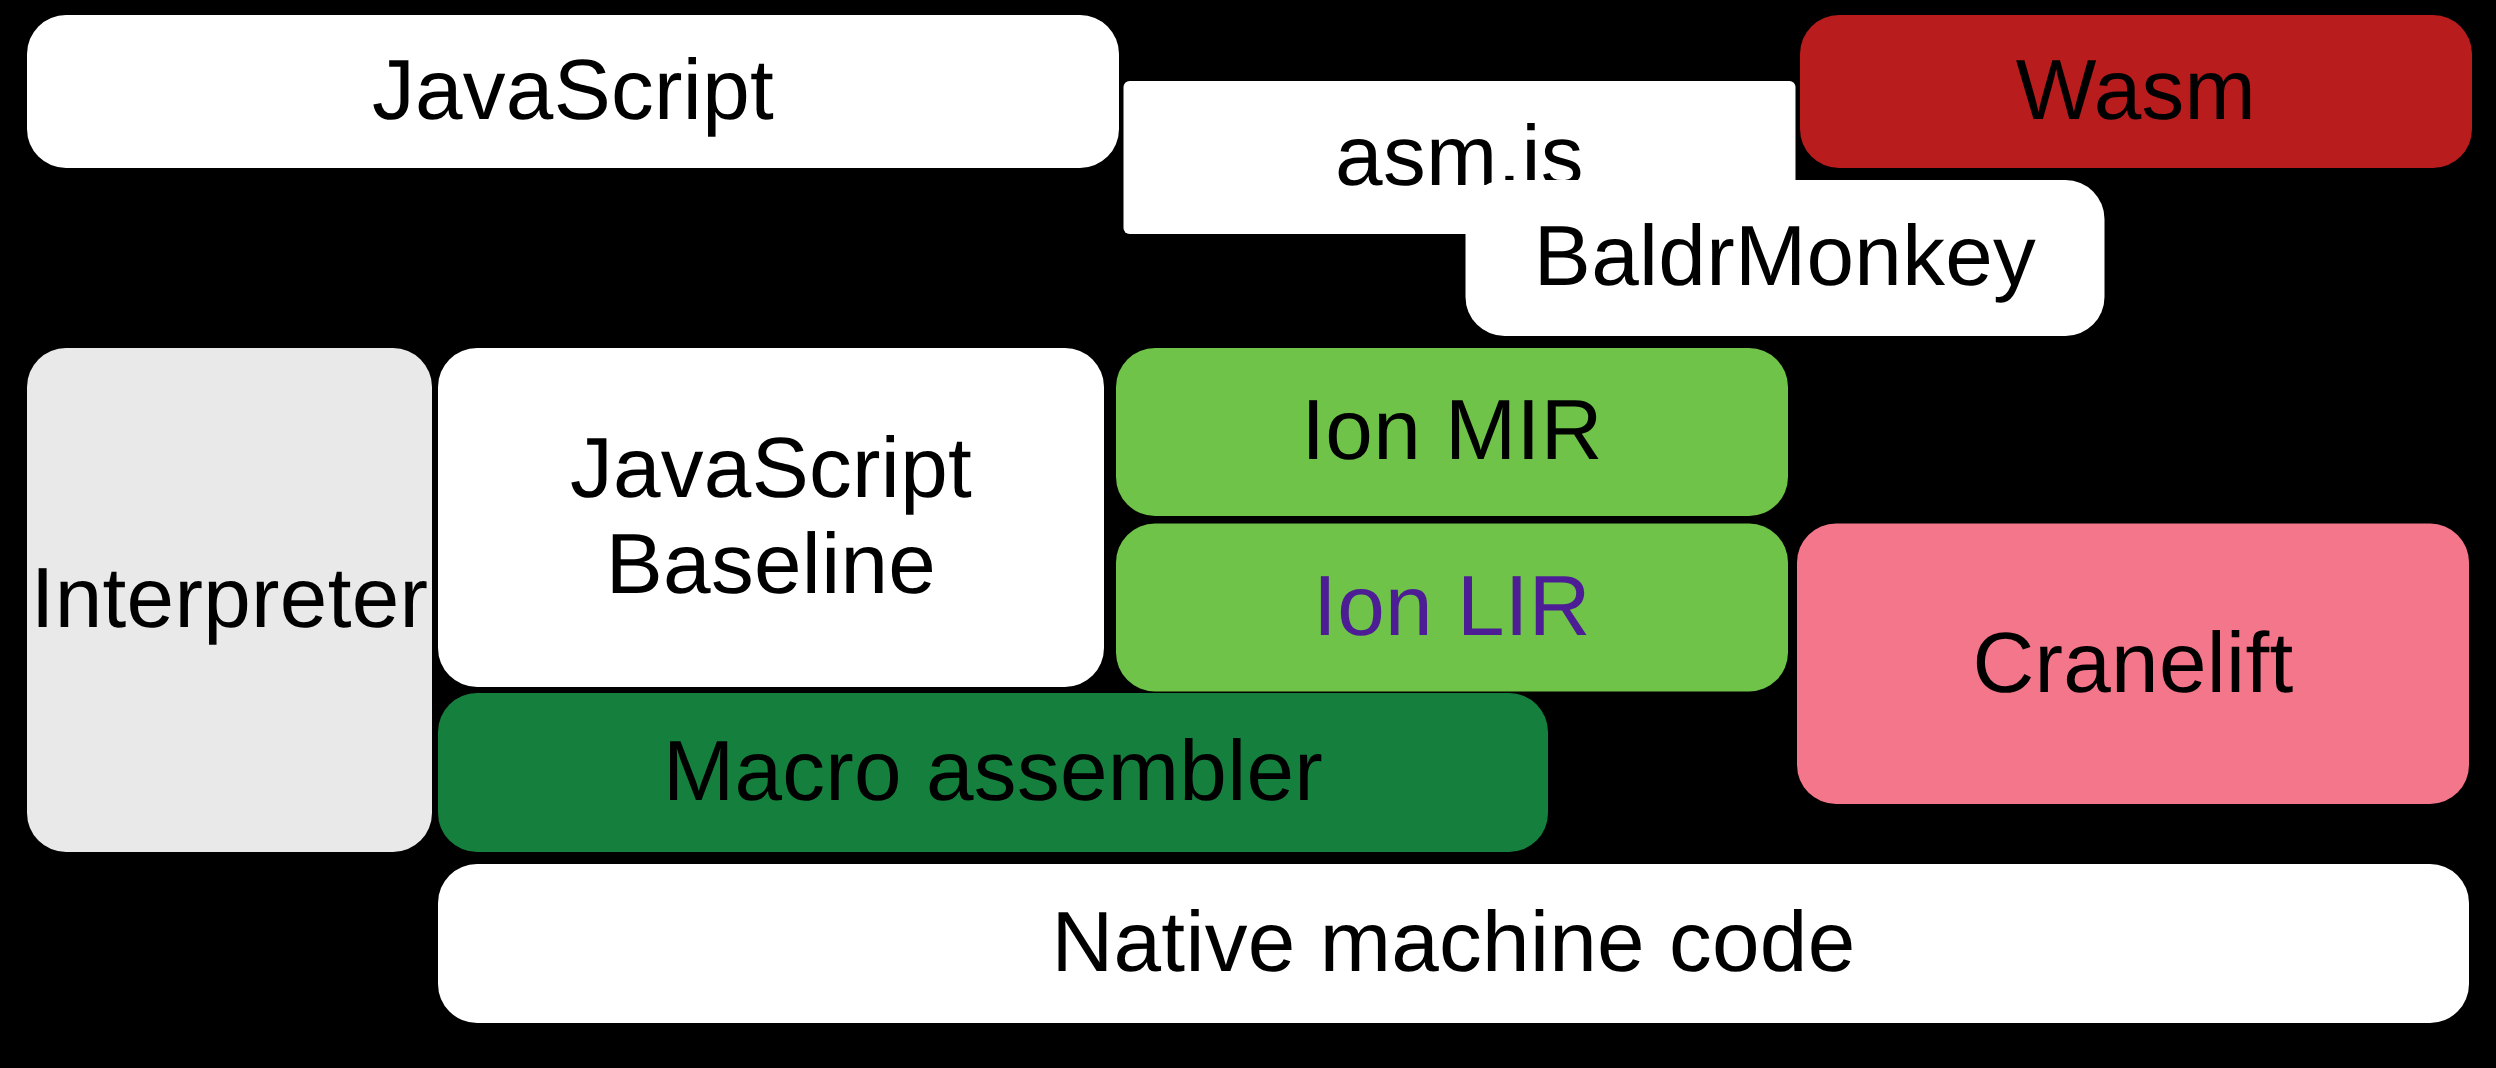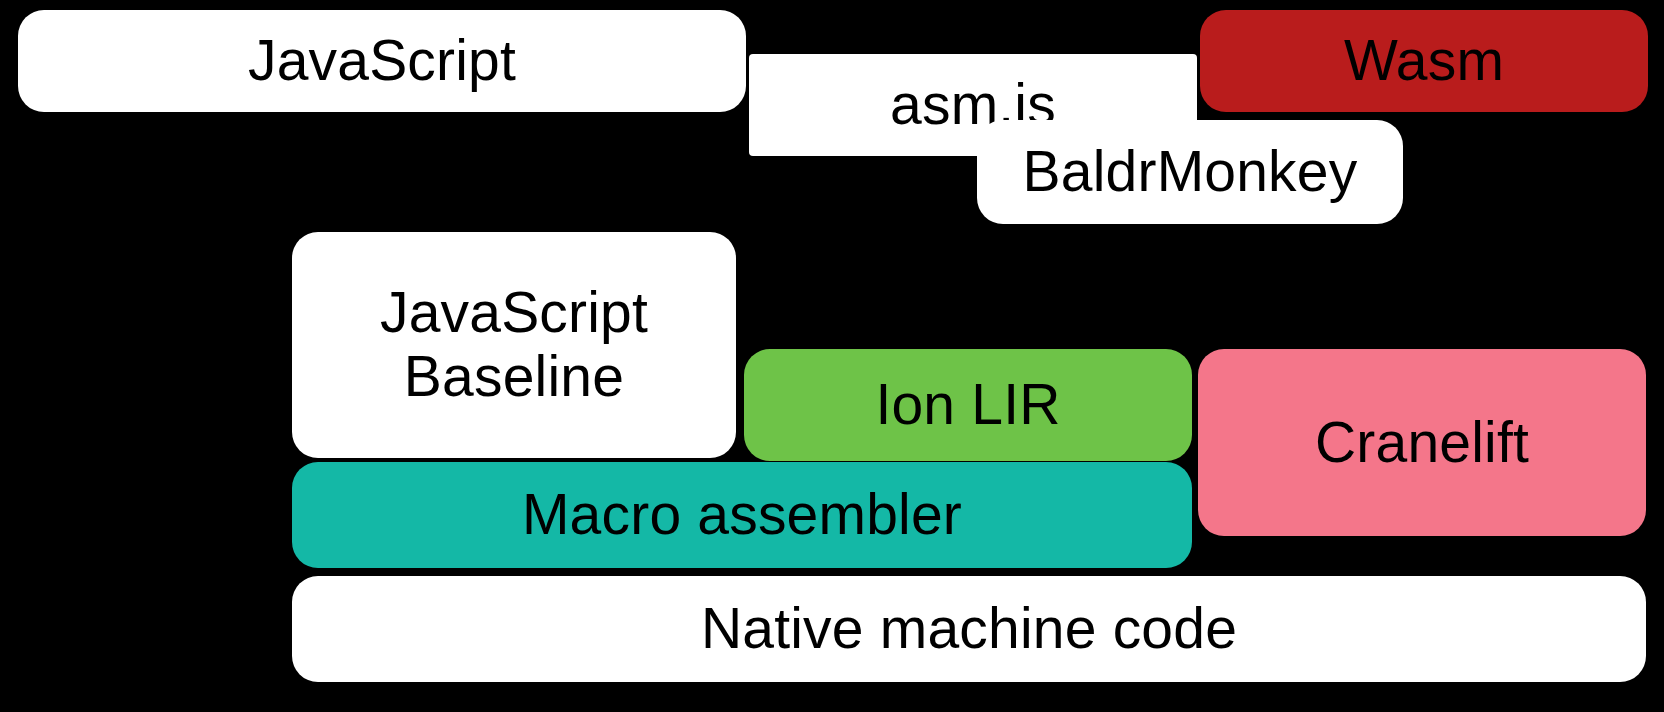--- a/index.html
+++ b/index.html
@@ -34,19 +34,21 @@
   }
 </style>
 </head>
 <body>
 
 <div id="diagram" style="background: rgb(0, 0, 0);">
     <div class="node" style="left: 18px; top: 10px; width: 728px; height: 102px; background: rgb(255, 255, 255); border-radius: 26px; color: rgb(0, 0, 0);">JavaScript</div>
     <div class="node" style="left: 749px; top: 10px; width: 448px; height: 102px; background: rgb(255, 255, 255); border-radius: 4px; color: #000000; margin-top: 44px;">asm.js</div>
     <div class="node" style="left: 1200px; top: 10px; width: 448px; height: 102px; background: #b91c1c; border-radius: 26px; color: rgb(0, 0, 0);">Wasm</div>
     <div class="node" style="left: 977px; top: 120px; width: 426px; height: 104px; background: rgb(255, 255, 255); border-radius: 26px; color: rgb(0, 0, 0);">BaldrMonkey</div>
+    <div class="node" style="left: 18px; top: 232px; width: 270px; height: 336px; background: rgb(233, 233, 233); border-radius: 26px; color: rgb(0, 0, 0);">Interpreter</div>
     <div class="node" style="left: 292px; top: 232px; width: 444px; height: 226px; background: rgb(255, 255, 255); border-radius: 26px; color: rgb(0, 0, 0);">JavaScript
 Baseline</div>
-    <div class="node" style="left: 744px; top: 349px; width: 448px; height: 112px; background: rgb(110, 195, 72); border-radius: 26px; color: #000000;">Ion LIR</div>
+    <div class="node" style="left: 744px; top: 232px; width: 448px; height: 112px; background: rgb(110, 195, 72); border-radius: 26px; color: rgb(0, 0, 0);">Ion MIR</div>
+    <div class="node" style="left: 744px; top: 349px; width: 448px; height: 112px; background: rgb(110, 195, 72); border-radius: 26px; color: #4c1d95;">Ion LIR</div>
     <div class="node" style="left: 1198px; top: 349px; width: 448px; height: 187px; background: rgb(244, 118, 138); border-radius: 26px; color: rgb(0, 0, 0);">Cranelift</div>
-    <div class="node" style="left: 292px; top: 462px; width: 900px; height: 106px; background: #14b8a6; border-radius: 26px; color: rgb(0, 0, 0);">Macro assembler</div>
+    <div class="node" style="left: 292px; top: 462px; width: 740px; height: 106px; background: #15803d; border-radius: 26px; color: rgb(0, 0, 0);">Macro assembler</div>
     <div class="node" style="left: 292px; top: 576px; width: 1354px; height: 106px; background: rgb(255, 255, 255); border-radius: 26px; color: rgb(0, 0, 0);">Native machine code</div>
   </div>
 
 </body></html>

